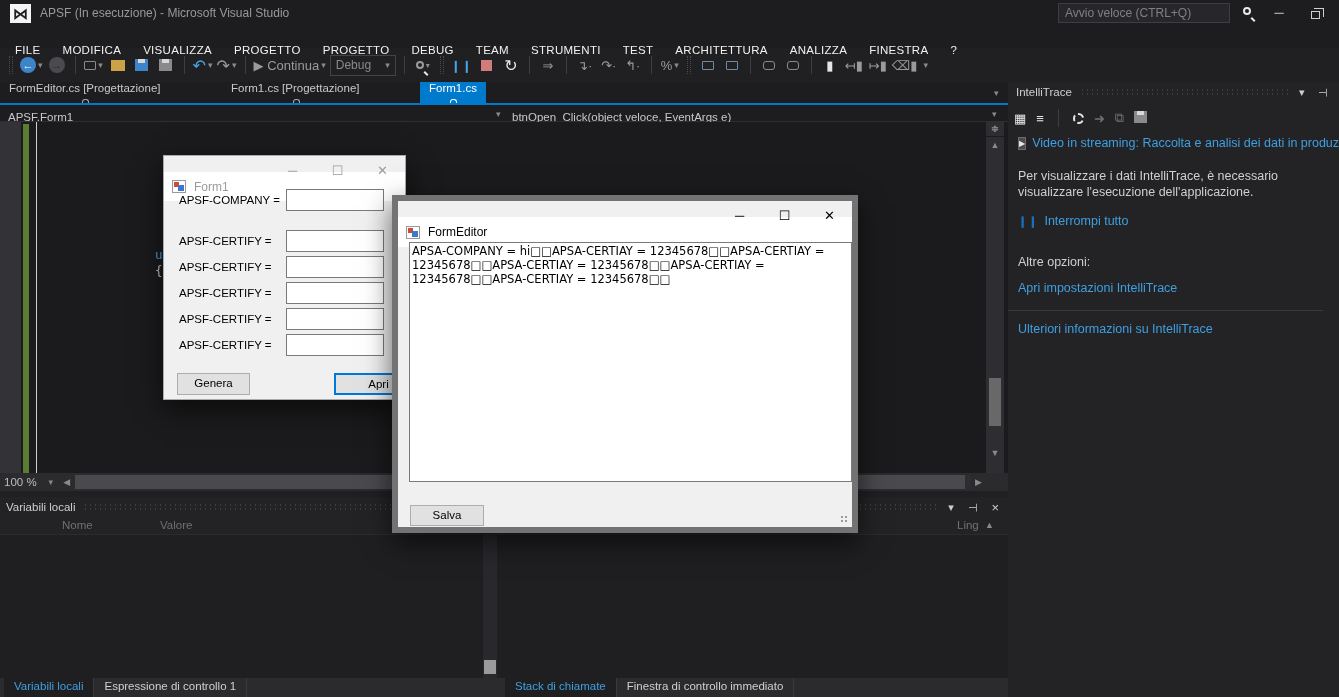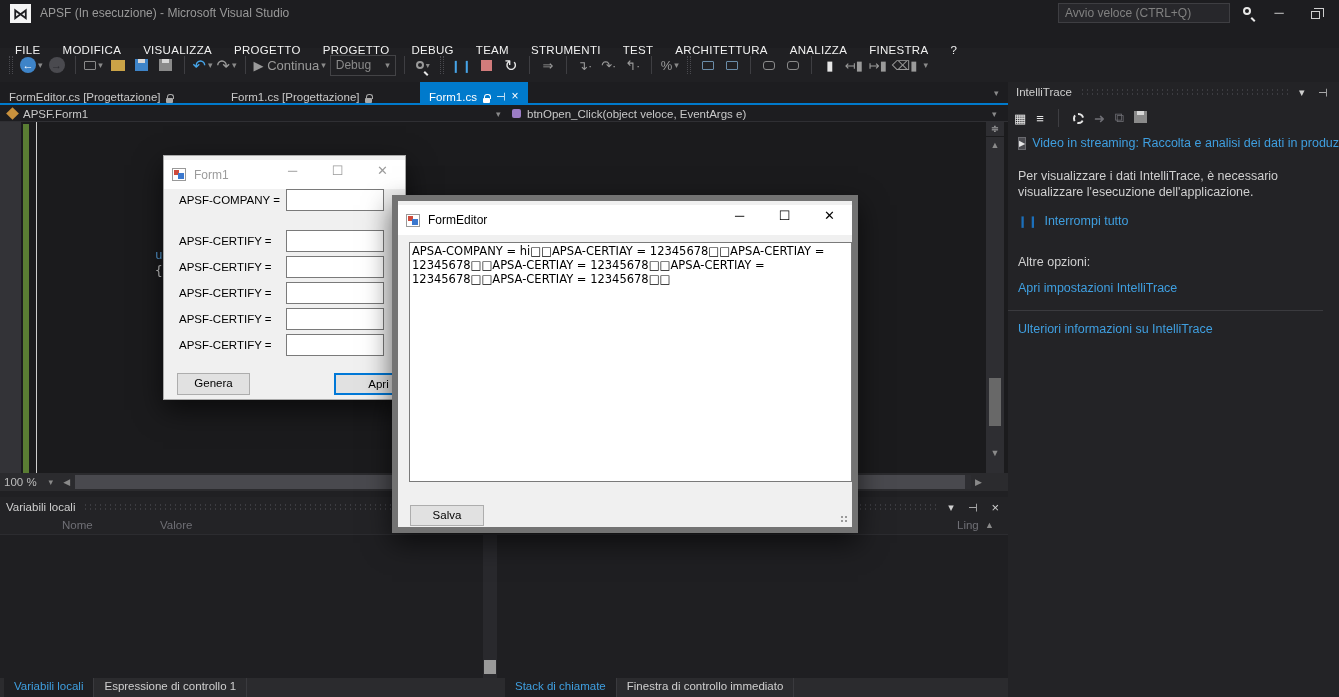--- a/index.html
+++ b/index.html
@@ -46,32 +46,32 @@
   .pause-bars::before { content:"❙❙"; color:#46a4e8; font-size:12px; letter-spacing:1px; }
   .stop-sq { width:11px; height:11px; background:#d17b7b; }
   .flop { width:13px; height:12px; background:#3e84c8; position:relative; }
   .flop::after { content:""; position:absolute; left:3px; top:0; width:7px; height:4px; background:#d8d8d8; }
   .flop.gray { background:#8a8a8a; }
   .folder { width:14px; height:11px; background:#caa347; position:relative; }
   .bubble { width:12px; height:9px; border:1px solid #8a8a8a; border-radius:3px; }
 
   
   #tabbar { left:0; top:82px; width:1008px; height:21px; background:#1d1d20; }
-  .doc-tab { position:absolute; top:0; height:21px; display:flex; align-items:flex-end; gap:6px; padding:0 9px; color:#c8c8c8; font-size:11.5px; white-space:nowrap; }
+  .doc-tab { position:absolute; top:0; height:21px; display:flex; align-items:center; gap:6px; padding:0 9px; color:#c8c8c8; font-size:11.5px; white-space:nowrap;flex-direction:column; }
   .doc-tab.active { background:#007acc; color:#fff; }
   .lock { display:inline-block; width:7px; height:5px; background:#a8a8a8; border-radius:1px; position:relative; margin-top:3px; }
   .lock::before { content:""; position:absolute; top:-4px; left:1px; width:5px; height:4px; border:1px solid #a8a8a8; border-bottom:none; border-radius:3px 3px 0 0; }
   .doc-tab.active .lock { background:#fff; } .doc-tab.active .lock::before { border-color:#fff; }
   .tab-x { font-size:12px; color:#fff; }
   .pin-g { display:inline-block; transform:rotate(90deg); font-size:11px; color:#fff; }
   #accent-line { left:0; top:103px; width:1008px; height:2px; background:#007acc; }
 
   
   #navbar { left:0; top:105px; width:1008px; height:17px; background:#1d1d20; border-bottom:1px solid #2f2f33; }
-  .nav-combo { position:absolute; top:0; height:17px; display:flex; align-items:center; gap:6px; font-size:11.5px; color:#c8c8c8; }
+  .nav-combo { position:absolute; top:0; height:17px; display:flex; align-items:center; gap:6px; font-size:11.5px; color:#c8c8c8;flex-direction:column; }
   .icon-class { width:9px; height:9px; background:#c9913d; transform:rotate(45deg); }
   .icon-method { width:9px; height:9px; background:#9b7cc4; border-radius:2px; }
 
   
   #editor { left:0; top:122px; width:1008px; height:351px; background:#1b1b1d; overflow:hidden; }
   #ind-margin { left:0; top:0; width:21px; height:351px; background:#333337; }
   #green-bar { left:23px; top:2px; width:6px; height:349px; background:#5a7d33; }
   #white-guide { left:36px; top:0; width:1px; height:351px; background:#cfcfcf; }
   .code-line { position:absolute; white-space:pre; font-family:"DejaVu Sans Mono", monospace; font-size:12.5px; line-height:15px; }
   .tok-kw { color:#569cd6; } .tok-ty { color:#4ec9b0; } .tok-pl { color:#c8c8c8; }
@@ -110,21 +110,21 @@
   .it-ic.dim { color:#6f6f75; }
   .gear { width:11px; height:11px; border:2px dashed #e6e6e6; border-radius:50%; }
   .it-link { color:#3f9fe0; font-size:12.5px; cursor:pointer; white-space:nowrap; }
   .it-text { color:#cfcfcf; font-size:12.5px; line-height:16px; }
   .play-badge { display:inline-flex; width:17px; height:13px; background:#4a4a4f; border:1px solid #6a6a6f; color:#e8e8e8; font-size:8px; align-items:center; justify-content:center; }
   .pause-badge { color:#1c6fba; font-size:11px; font-weight:bold; letter-spacing:1px; }
   #it-divider { position:absolute; left:0px; top:228px; width:315px; height:1px; background:#3a3a3e; }
 
   
   .winform { position:absolute; background:#f0f0f0; box-shadow:0 10px 26px rgba(0,0,0,.6); font-size:11.5px; color:#000; }
-  .wf-title { position:absolute; left:0; top:4px; right:0; height:29px; background:#fff; display:flex; align-items:center; padding-left:8px; gap:8px; }
+  .wf-title { position:absolute; left:0; top:16px; right:0; height:29px; background:#fff; display:flex; align-items:center; padding-left:8px; gap:8px; }
   .wf-title .t { font-size:12px; }
   .wf-btns { position:absolute; right:0; top:0; height:29px; display:flex; }
   .wf-btn { width:45px; height:29px; display:flex; align-items:center; justify-content:center; font-size:13px; }
   .form-ic { width:14px; height:13px; border:1px solid #999; background:#fff; position:relative; }
   .form-ic::before { content:""; position:absolute; left:1px; top:1px; width:5px; height:5px; background:#cf4a3c; }
   .form-ic::after { content:""; position:absolute; right:1px; bottom:1px; width:6px; height:6px; background:#3b78ce; }
   .wf-input { position:absolute; background:#fff; border:1px solid #7a7a7a; }
   .wf-btn-push { position:absolute; background:#e1e1e1; border:1px solid #adadad; text-align:center; font-size:11.5px; color:#000; padding-top:3px; }
   #form1 { left:163px; top:155px; width:243px; height:245px; border:1px solid #aaa; z-index:10; }
   #form1 .wf-title { color:#9b9b9b; }

